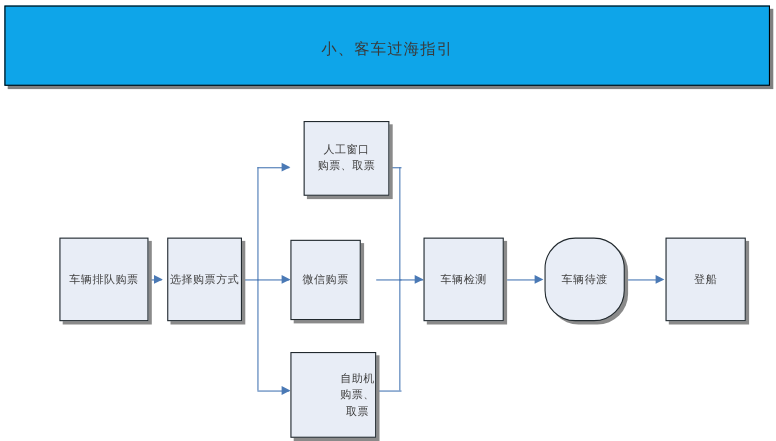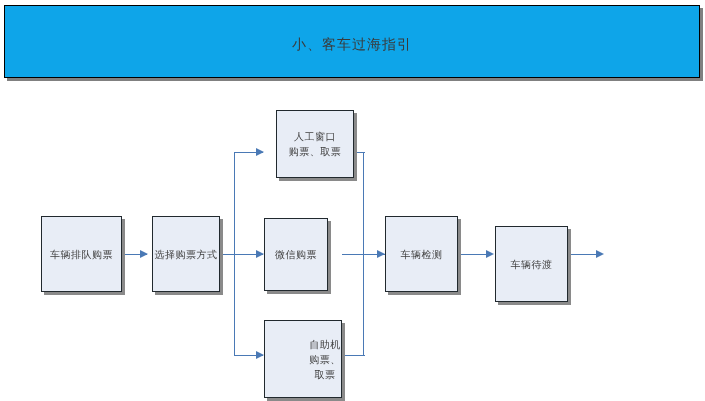--- a/index.html
+++ b/index.html
@@ -110,21 +110,21 @@
 
   <div class="conn-h" style="left:363px; top:254px; width:22px;"></div>
   <div class="arrow-r" style="left:377px; top:249.5px;"></div>
 
   <div class="conn-h" style="left:461px; top:254px; width:28px;"></div>
   <div class="arrow-r" style="left:486px; top:249.5px;"></div>
 
   <div class="conn-h" style="left:571px; top:254px; width:28px;"></div>
   <div class="arrow-r" style="left:596px; top:249.5px;"></div>
 
-  <div class="node" style="left:41px; top:216px; width:81px; height:76px;">
+  <div class="node" style="left:54px; top:216px; width:81px; height:76px;">
     <span>车辆排队购票</span>
   </div>
 
   <div class="node" style="left:152px; top:216px; width:68px; height:76px;">
     <span>选择购票方式</span>
   </div>
 
   <div class="node" style="left:276px; top:110px; width:78px; height:68px;">
     <span>人工窗口</span>
     <span class="line2">购票、取票</span>
@@ -136,18 +136,21 @@
 
   <div class="node" style="left:264px; top:320px; width:78px; height:78px;padding-left:44px;">
     <span>自助机</span>
     <span class="line2">购票、取票</span>
   </div>
 
   <div class="node" style="left:385px; top:216px; width:73px; height:76px;">
     <span>车辆检测</span>
   </div>
 
-  <div class="node" style="left:495px; top:226px; width:73px; height:76px;">
+  <div class="node" style="left:495px; top:216px; width:73px; height:76px;border-radius:28px;">
     <span>车辆待渡</span>
   </div>
 
+  <div class="node" style="left:605px; top:216px; width:73px; height:76px;">
+    <span>登船</span>
+  </div>
 
 </div>
 
 </body></html>

